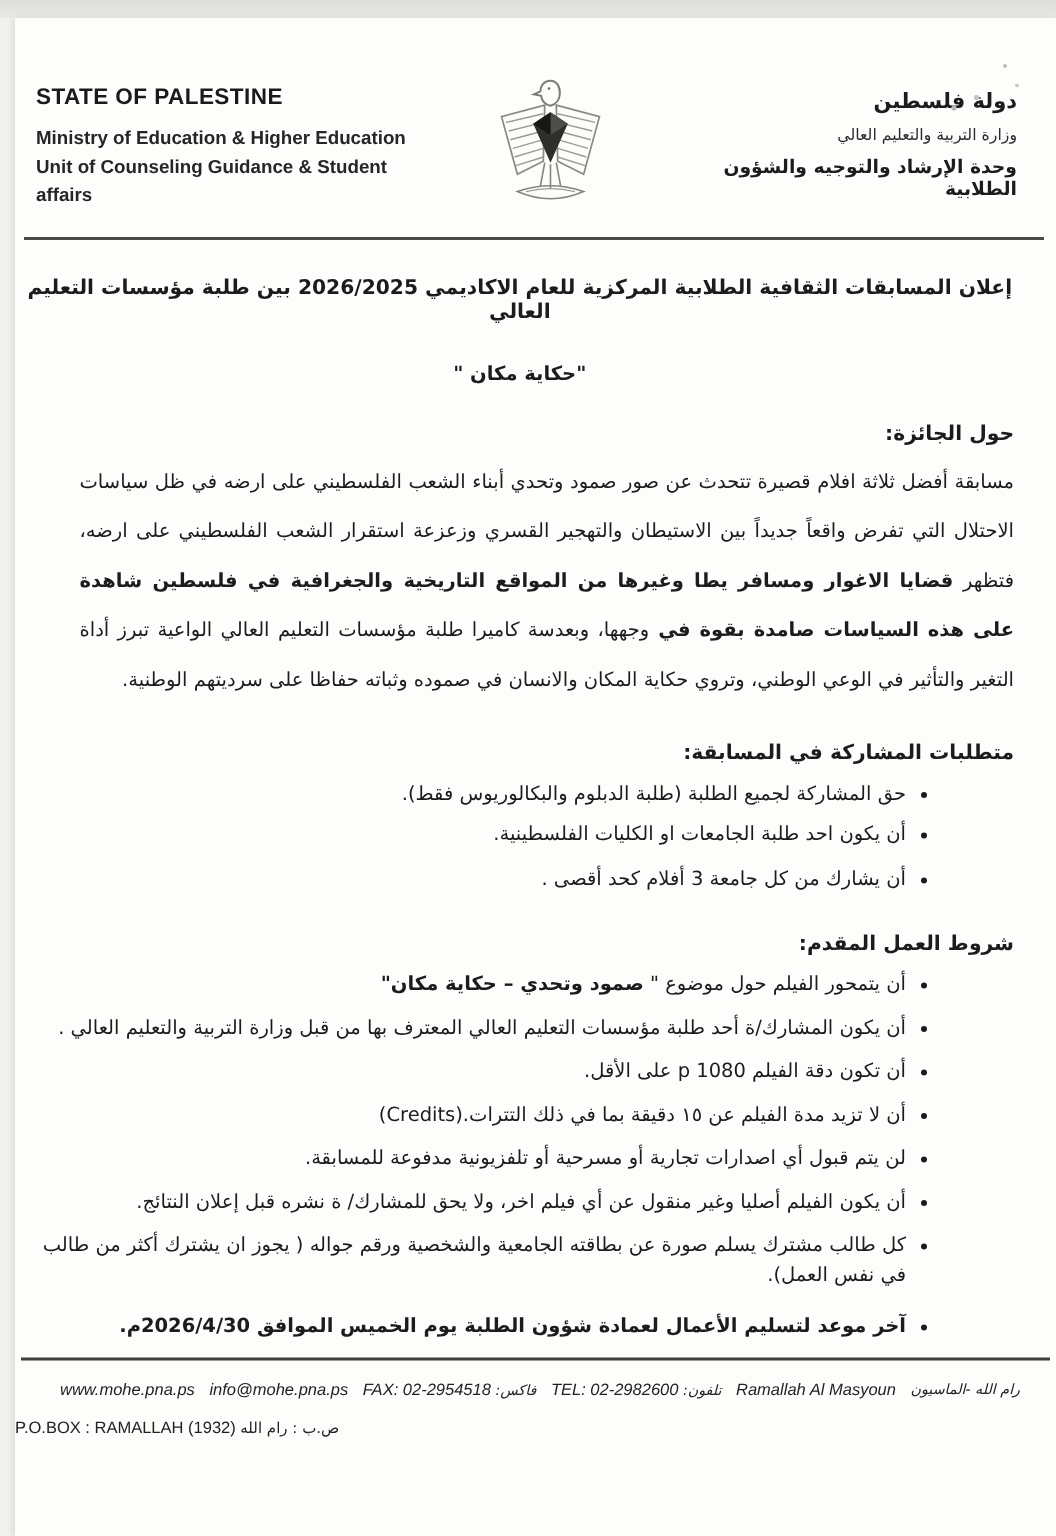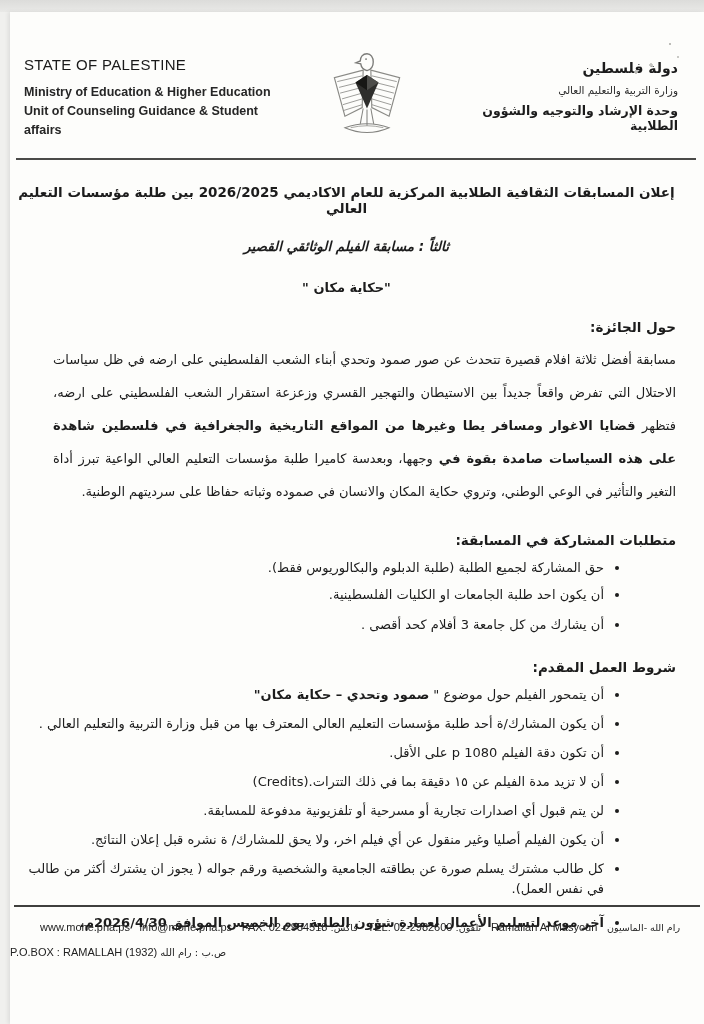--- a/index.html
+++ b/index.html
@@ -26,21 +26,21 @@
       radial-gradient(circle 1px at 44px 12px, #bdbdb9 0 1px, transparent 1.5px),
       radial-gradient(circle 1px at 52px 25px, #c9c9c5 0 1px, transparent 1.5px);
   }
 
   
   .header {
     display: flex; justify-content: space-between; align-items: flex-start;
     padding: 44px 26px 0 14px;
   }
   .hdr-en { width: 272px; text-align: left; direction: ltr; font-family: "Liberation Sans", sans-serif; }
-  .hdr-en .country { font-size: 15px; font-weight: normal; letter-spacing: .3px; margin-bottom: 10px; color: #1a1a1a; }
+  .hdr-en .country { font-size: 15px; font-weight: bold; letter-spacing: .3px; margin-bottom: 10px; color: #1a1a1a; }
   .hdr-en .line { font-size: 12.5px; color: #262626; line-height: 19px; font-weight: bold; }
   .hdr-en .line.b { font-weight: bold; }
   .emblem { width: 96px; height: 92px; flex: 0 0 auto; margin-top: -6px; }
   .hdr-ar { width: 240px; text-align: right; direction: rtl; padding-top: 4px; }
   .hdr-ar .country { font-size: 14px; font-weight: bold; margin-bottom: 8px; }
   .hdr-ar .ministry { font-size: 10.5px; margin-bottom: 7px; color: #2a2a2a; }
   .hdr-ar .unit { font-size: 12.5px; font-weight: bold; }
 
   .divider {
     border: 0; border-top: 2px solid #4a4a48;
@@ -63,23 +63,23 @@
   ul.doc-list { margin-top: 10px; padding-right: 72px; list-style: disc outside; }
   ul.doc-list li { font-size: 13px; line-height: 20px; margin-bottom: 7px; text-align: right; }
   ul.doc-list.cond li { margin-bottom: 9px; }
   ul.doc-list li .bold { font-weight: bold; }
   li.deadline { font-weight: bold; margin-top: 14px !important; }
 
   
   .footer { position: absolute; left: 0; right: 0; bottom: 66px; }
   .footer-line { border: 0; border-top: 2px solid #3f3f3d; margin: 0 4px; }
   .footer-row {
-    display: flex; justify-content: space-between; align-items: center;
+    display: flex; justify-content: space-between; align-items: flex-start;
     padding: 14px 24px 0 30px; direction: ltr;
-    font-family: "Liberation Sans", sans-serif; font-size: 11px; color: #222;
+    font-family: "Liberation Sans", sans-serif; font-size: 11px; color: #222; font-style: italic;
   }
   .footer-row .ar { font-family: "DejaVu Sans", sans-serif; font-size: 9.5px; direction: rtl; }
   .pair { display: flex; align-items: baseline; gap: 3px; }
   .pobox-row {
     margin-top: 13px; text-align: left; font-size: 11px; color: #222;
     direction: ltr; font-family: "Liberation Sans", sans-serif;
   }
   .pobox-row .ar { font-family: "DejaVu Sans", sans-serif; font-size: 10px; }
 </style>
 </head>
@@ -140,21 +140,20 @@
       <div class="country">دولة فلسطين</div>
       <div class="ministry">وزارة التربية والتعليم العالي</div>
       <div class="unit">وحدة الإرشاد والتوجيه والشؤون الطلابية</div>
     </div>
   </div>
 
   <hr class="divider">
 
   <div class="content">
     <div class="title1">إعلان المسابقات الثقافية الطلابية المركزية للعام الاكاديمي 2026/2025 بين طلبة مؤسسات التعليم العالي</div>
-    <div class="title2">ثالثاً : مسابقة الفيلم الوثائقي القصير</div>
     <div class="title3">"حكاية مكان "</div>
 
     <div class="sec-heading">حول الجائزة:</div>
     <p class="about-p"><span>مسابقة أفضل ثلاثة افلام قصيرة تتحدث عن صور صمود وتحدي أبناء الشعب الفلسطيني على ارضه في ظل سياسات الاحتلال التي تفرض واقعاً جديداً بين الاستيطان والتهجير القسري وزعزعة استقرار الشعب الفلسطيني على ارضه، فتظهر </span><span class="bold">قضايا الاغوار ومسافر يطا وغيرها من المواقع التاريخية والجغرافية في فلسطين شاهدة على هذه السياسات صامدة بقوة في </span><span>وجهها، وبعدسة كاميرا طلبة مؤسسات التعليم العالي الواعية تبرز أداة التغير والتأثير في الوعي الوطني، وتروي حكاية المكان والانسان في صموده وثباته حفاظا على سرديتهم الوطنية.</span></p>
 
     <div class="sec-heading">متطلبات المشاركة في المسابقة:</div>
     <ul class="doc-list">
       <li>حق المشاركة لجميع الطلبة (طلبة الدبلوم والبكالوريوس فقط).</li>
       <li>أن يكون احد طلبة الجامعات  او الكليات الفلسطينية.</li>
       <li style="margin-top:10px;">أن يشارك من كل جامعة 3 أفلام كحد أقصى .</li>

